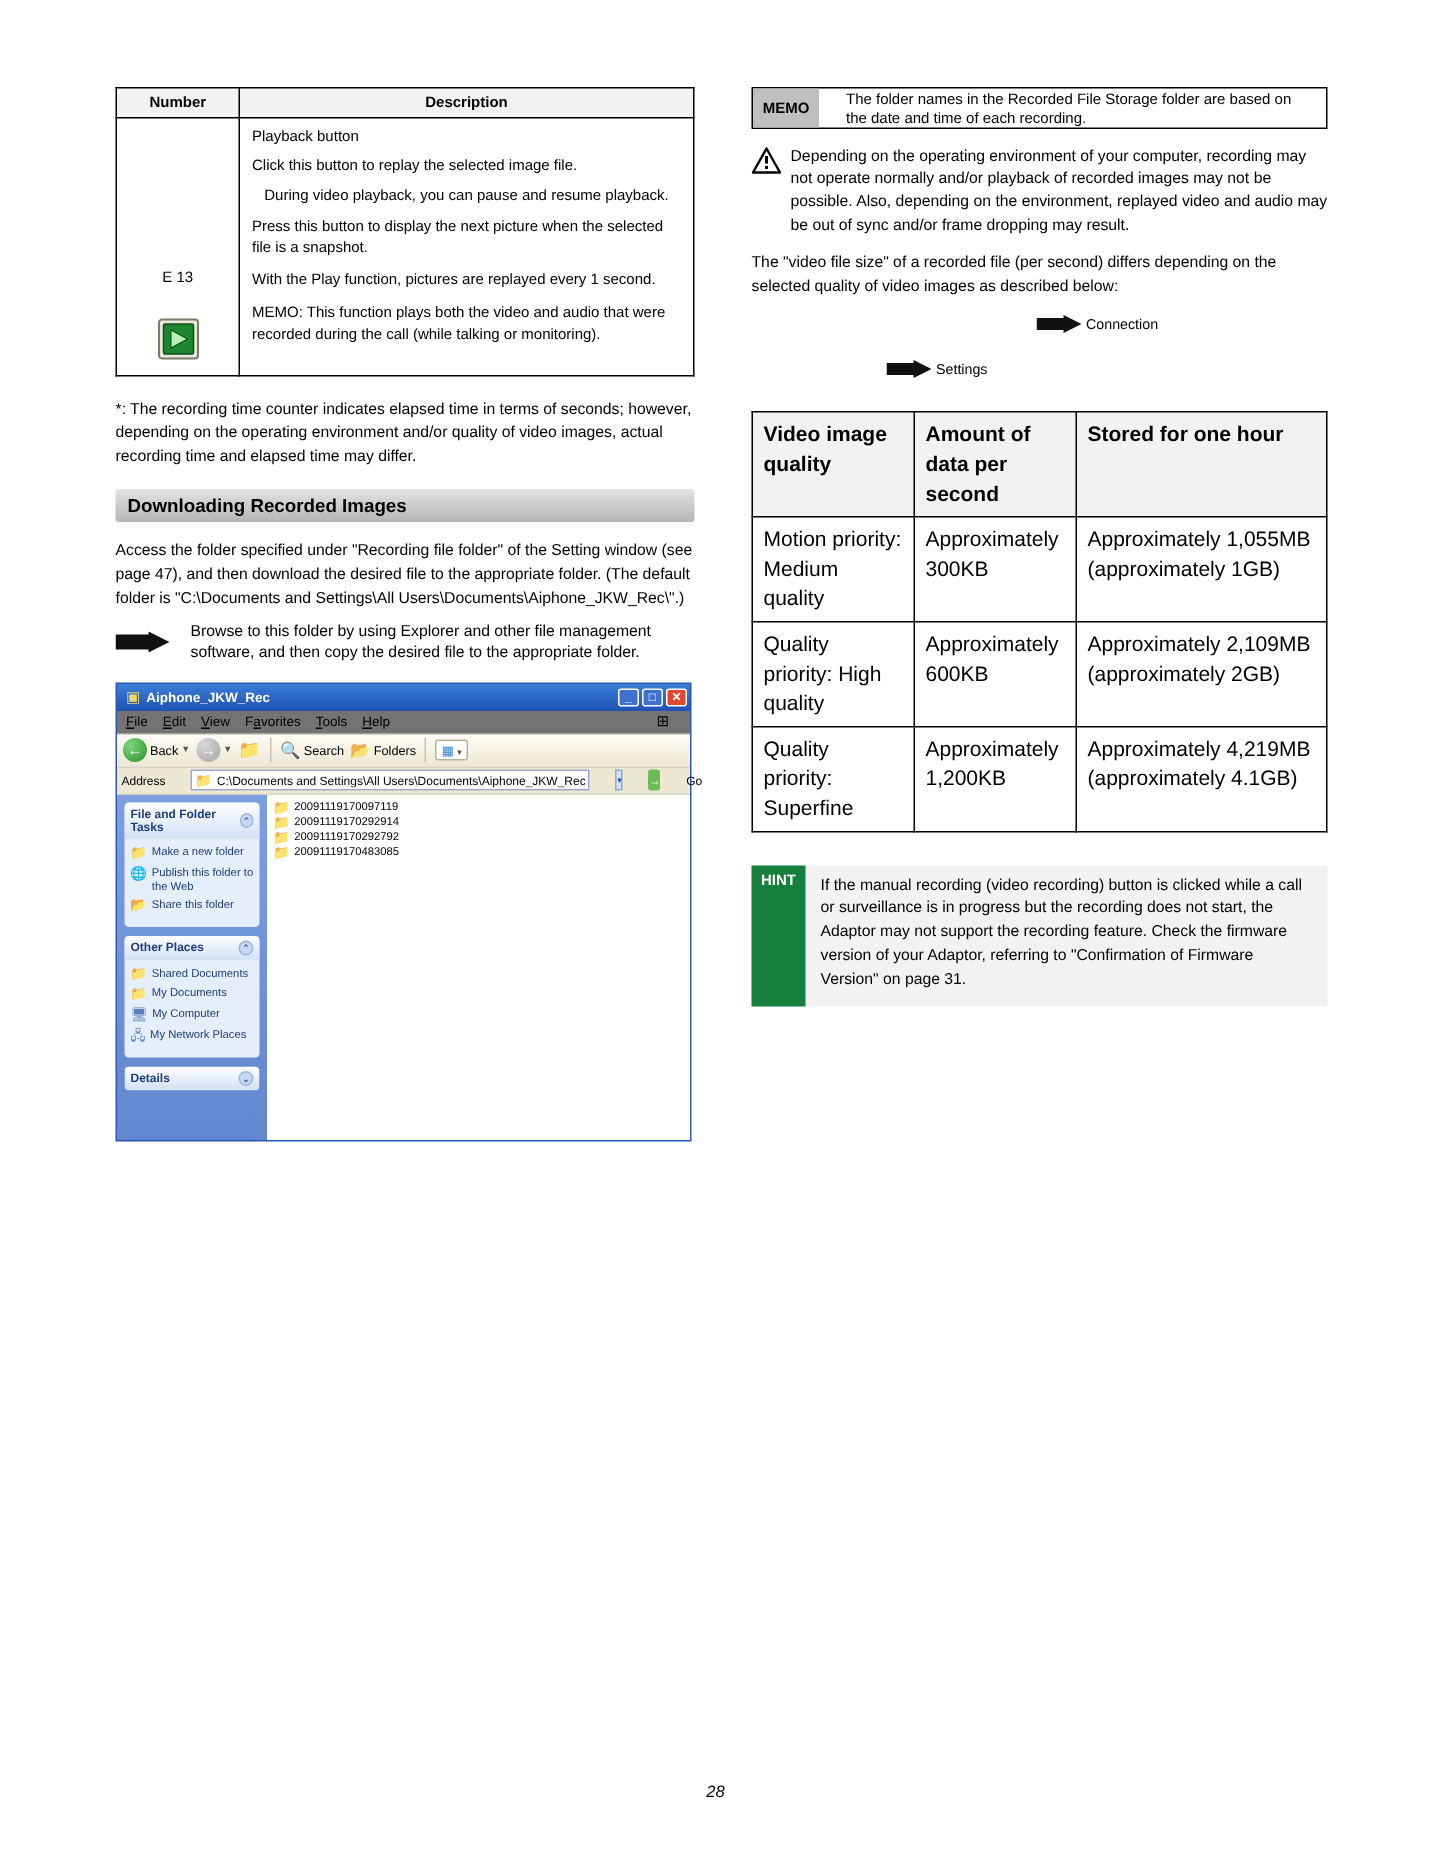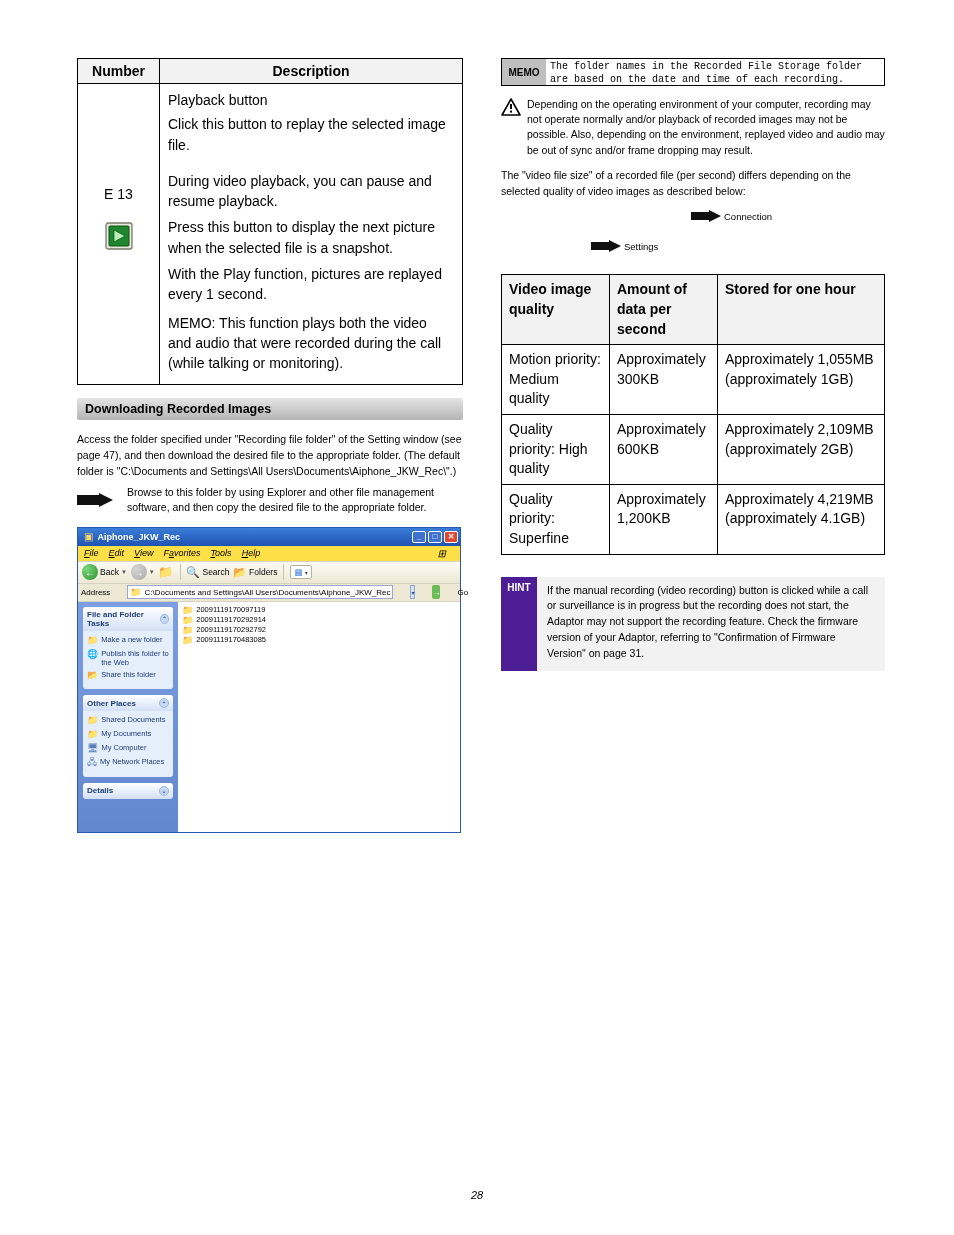--- a/index.html
+++ b/index.html
@@ -20,21 +20,21 @@
   .col { width: 386px; }
   .col.right { width: 384px; }
 
   
   .num-desc-table {
     border-collapse: collapse;
     width: 100%;
   }
   .num-desc-table th, .num-desc-table td {
     border: 1px solid #000;
-    font-size: 14px;
+    font-size: 10px;
     vertical-align: top;
     text-align: left;
   }
   .num-desc-table th {
     background: #f2f2f2;
     font-weight: bold;
     padding: 4px 6px;
     text-align: center;
   }
   .num-desc-table th:first-child { width: 82px; }
@@ -79,27 +79,26 @@
   }
   .exp-title .title-txt { font-weight: bold; flex: 1; font-size: 9px; }
   .winbtn { width: 14px; height: 12px; margin-left: 2px; border: 1px solid #fff; border-radius: 2px; display: flex; align-items: center; justify-content: center; }
   .winbtn.min { background: #3f72d0; }
   .winbtn.max { background: #3f72d0; }
   .winbtn.close { background: #e04730; }
   .winbtn span { color: #fff; font-size: 8px; line-height: 1; font-weight: bold; }
 
   .exp-menu {
     height: 16px;
-    background: #fde047;
+    background: #737373;
     display: flex;
     align-items: center;
     padding: 0 6px;
     border-bottom: 1px solid #d7d3c4;
     position: relative;
-    font-style: italic;
   }
   .exp-menu span { margin-right: 10px; cursor: default; }
   .exp-menu u { text-decoration: underline; }
   .win-logo { position: absolute; right: 4px; font-size: 10px; }
 
   .exp-tool {
     height: 22px;
     background: linear-gradient(#fdfbf4, #ede8d4);
     display: flex;
     align-items: center;
@@ -189,22 +188,21 @@
     font-size: 10px;
     font-weight: bold;
     display: flex;
     align-items: center;
     justify-content: center;
   }
   .memo-right {
     flex: 1;
     font-size: 10px;
     line-height: 1.25;
-    padding: 2px 4px;
-    font-family: Liberation Mono, monospace;
+    padding: 2px 18px;
   }
 
   .warn-row { display: flex; gap: 6px; font-size: 10.5px; line-height: 1.45; margin-bottom: 10px; }
   .warn-row svg { flex-shrink: 0; margin-top: 1px; }
 
   .right-para { font-size: 10.5px; line-height: 1.5; margin-bottom: 7px; }
 
   .mini-arrows {
     position: relative;
     height: 64px;
@@ -236,21 +234,21 @@
   .video-table th:nth-child(1), .video-table td:nth-child(1) { width: 108px; }
   .video-table th:nth-child(2), .video-table td:nth-child(2) { width: 108px; }
 
   .hint-box {
     margin-top: 22px;
     display: flex;
     background: #f2f2f2;
   }
   .hint-tab {
     width: 36px;
-    background: #4c1d95;
+    background: #15803d;
     color: #fff;
     font-size: 10px;
     font-weight: bold;
     display: flex;
     align-items: flex-start;
     justify-content: center;
     padding-top: 5px;
   }
   .hint-body {
     flex: 1;
@@ -292,29 +290,30 @@
             <span>E 13</span>
             <svg width="28" height="28" viewBox="0 0 28 28">
               <rect x="1" y="1" width="26" height="26" rx="2" fill="#e8e8dc" stroke="#7a7a68" stroke-width="1.3"></rect>
               <rect x="4" y="4" width="20" height="20" rx="1" fill="#1d862f" stroke="#0d5218"></rect>
               <polygon points="9,8 20,14 9,20" fill="#b8f0b8" stroke="#0d5218" stroke-width="0.7"></polygon>
             </svg>
           </td>
           <td>
             <div style="font-weight:normal;">Playback button</div>
             <div style="margin-top:4px;">Click this button to replay the selected image file.</div>
-            <div style="margin-top:16px;">During video playback, you can pause and resume playback.</div>
+            <div style="margin-top:6px;text-align:center;">During video playback, you can pause and resume playback.</div>
             <div style="margin-top:6px;">Press this button to display the next picture when the selected file is a snapshot.</div>
             <div style="margin-top:6px;">With the Play function, pictures are replayed every 1 second.</div>
             <div style="margin-top:8px;">MEMO: This function plays both the video and audio that were recorded during the call (while talking or monitoring).</div>
           </td>
         </tr>
       </tbody>
     </table>
 
+    <div class="left-note">*: The recording time counter indicates elapsed time in terms of seconds; however, depending on the operating environment and/or quality of video images, actual recording time and elapsed time may differ.</div>
 
     <div class="gradient-heading">Downloading Recorded Images</div>
 
     <div class="left-para">Access the folder specified under "Recording file folder" of the Setting window (see page 47), and then download the desired file to the appropriate folder.  (The default folder is "C:\Documents and Settings\All Users\Documents\Aiphone_JKW_Rec\".)</div>
 
     <div class="arrow-row">
       <svg class="sm-arrow" viewBox="0 0 36 14">
         <polygon points="0,2 22,2 22,0 36,7 22,14 22,12 0,12" fill="#111"></polygon>
       </svg>
       <div class="arrow-txt">Browse to this folder by using Explorer and other file management software, and then copy the desired file to the appropriate folder.</div>

